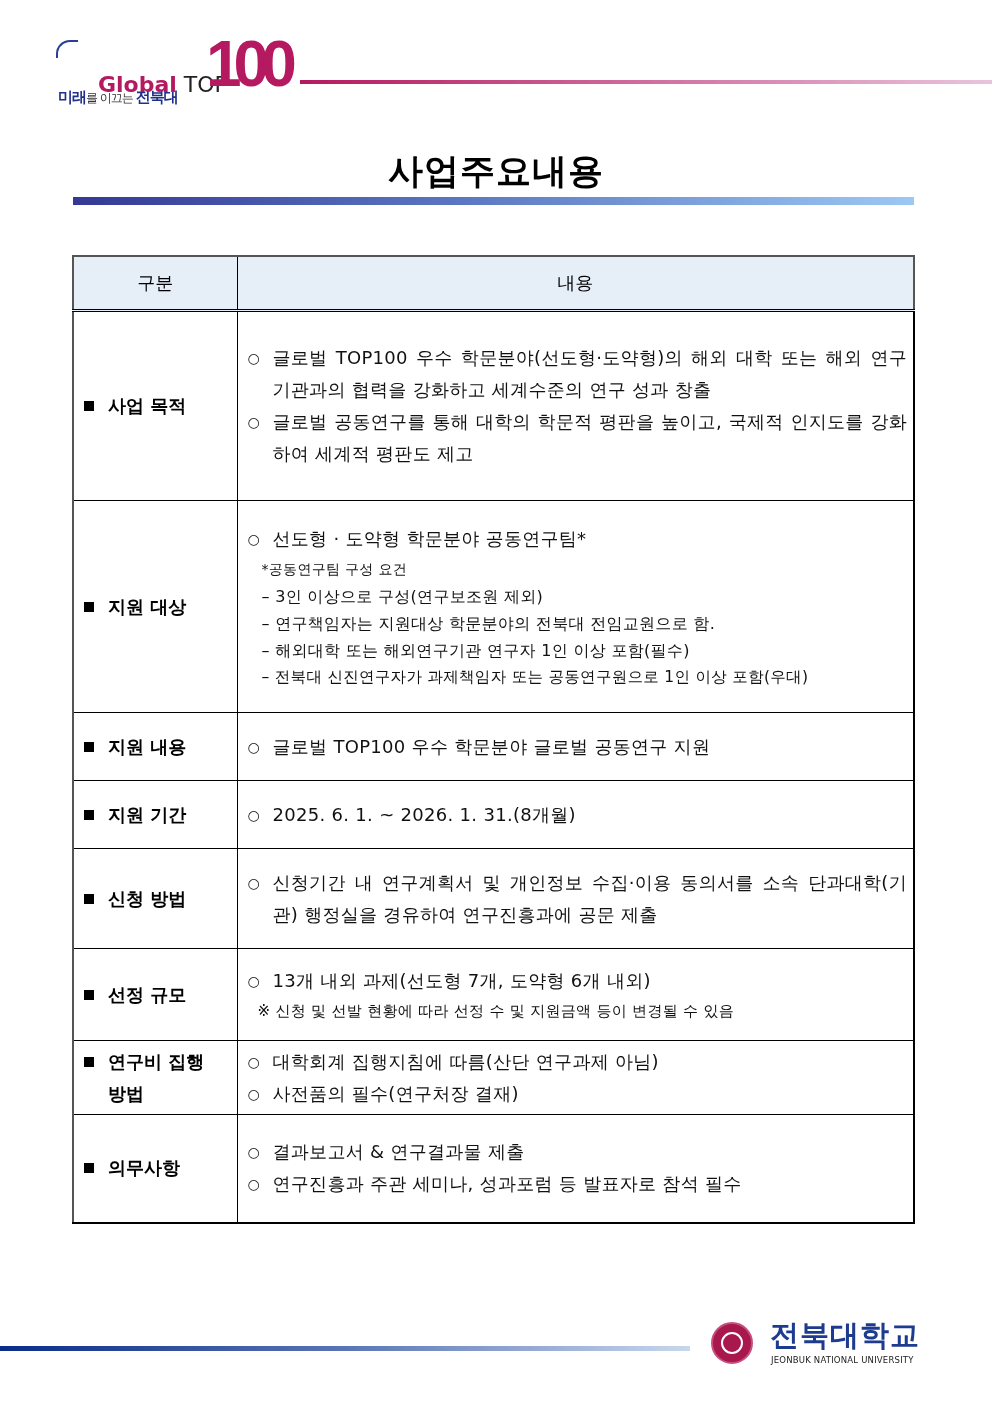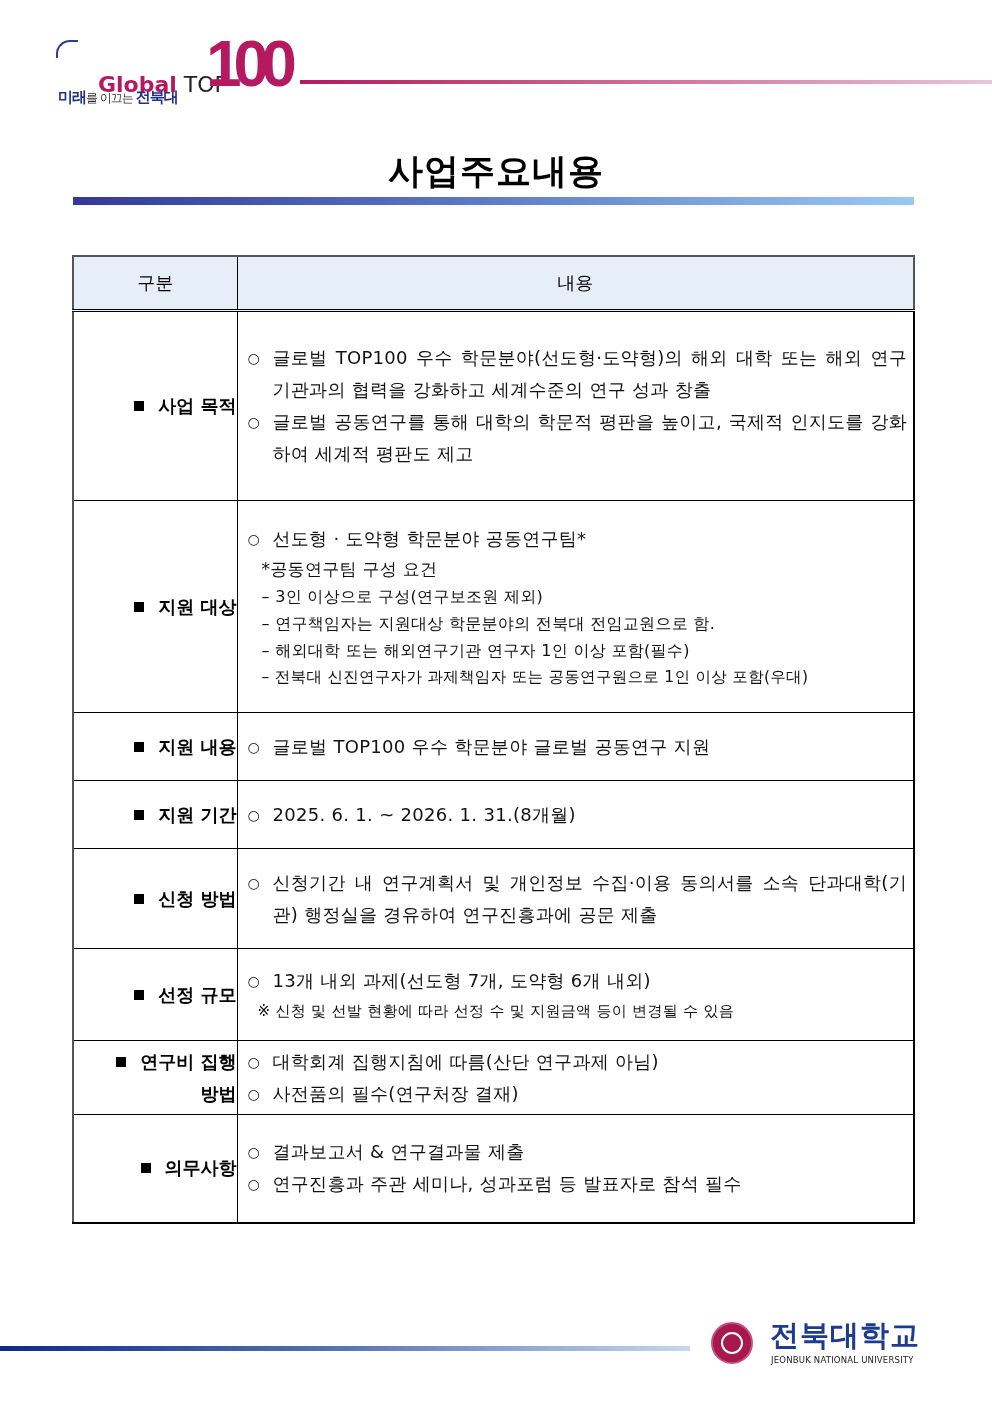--- a/index.html
+++ b/index.html
@@ -30,28 +30,28 @@
   table { border-collapse:collapse; width:843px; table-layout:fixed; }
   td, th { border:1px solid #000; padding:0; }
   .hdr th { background:#e6eef8; height:52px; font-weight:normal; font-size:18px; color:#000;
             border-top:2px solid #555; border-bottom:3px double #000; }
   .hdr th:first-child { border-left:2px solid #555; }
   .hdr th:last-child { border-right:2px solid #555; }
   tr.row td:first-child { border-left:2px solid #555; }
   tr.row td:last-child { border-right:2px solid #000; }
   tr.row:last-child td { border-bottom:2px solid #000; }
   .c1 { width:164px; }
-  .label { font-size:18px; font-weight:bold; padding-left:10px; line-height:32px; color:#000;text-align:right; }
+  .label { font-size:18px; font-weight:bold; padding-left:10px; line-height:32px; color:#000; }
   .label .sq { display:inline-block; width:10px; height:10px; background:#000; margin-right:14px; vertical-align:1px; }
   .label .l2 { padding-left:24px; display:block; }
   .cell { padding:0 6px 0 10px; font-size:18px; line-height:32px; color:#111; letter-spacing:0.3px; }
   .b { display:flex; }
   .b .dot { width:25px; flex:none; font-size:14px; }
   .b .tx { flex:1; text-align:justify; text-align-last:left; }
-  .sub { font-size:17px; line-height:28px; padding-left:14px; }
+  .sub { font-size:14px; line-height:28px; padding-left:14px; }
   .note { font-size:15px; line-height:28px; padding-left:10px; }
   .dash { font-size:16px; line-height:27px; padding-left:14px; }
 
   
   .foot-line { position:absolute; left:0; top:1346px; width:690px; height:5px;
                background:linear-gradient(to right,#0b2b87,#5a75b5 50%,#c7d7ec); }
   .seal { position:absolute; left:711px; top:1322px; width:42px; height:42px; border-radius:50%;
           background:#a8184d; border:2px solid #c64f80; box-sizing:border-box; }
   .seal::after { content:""; position:absolute; left:8px; top:8px; width:22px; height:22px; border-radius:50%; border:2px solid #fff; box-sizing:border-box; }
   .uni-ko { position:absolute; left:770px; top:1316px; font-size:29px; font-weight:bold; color:#1d3c8f; letter-spacing:1px; }

